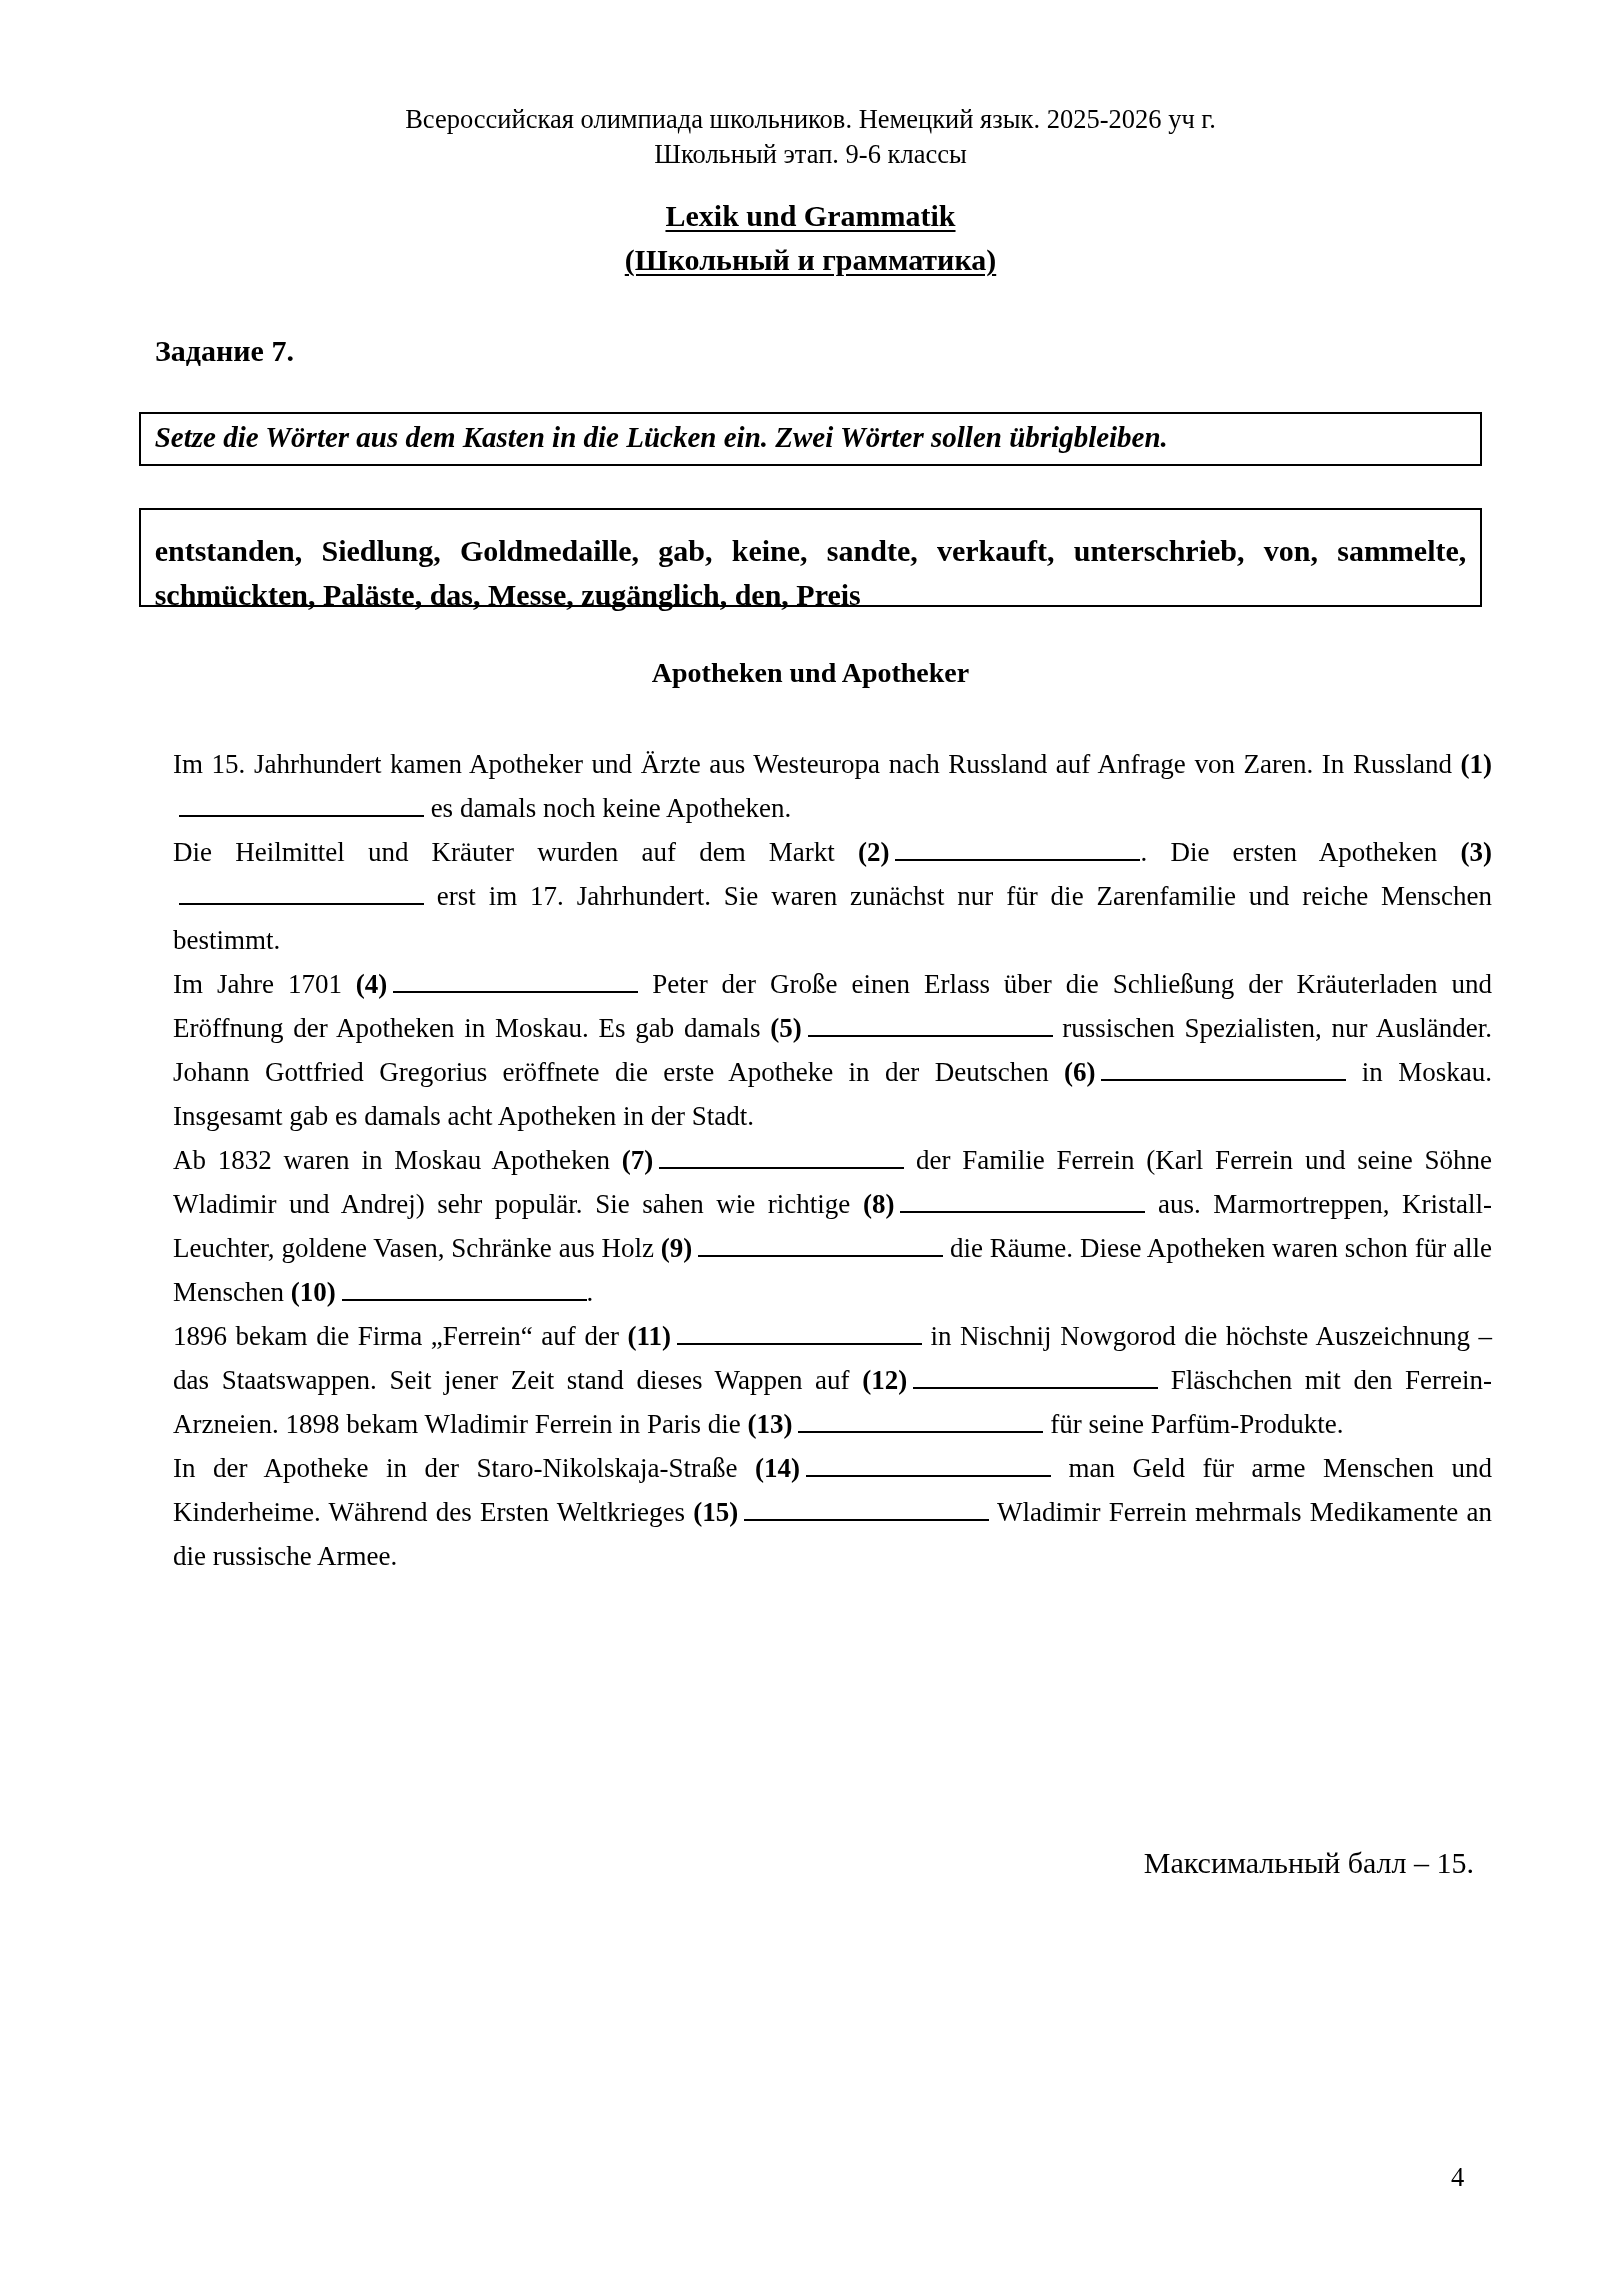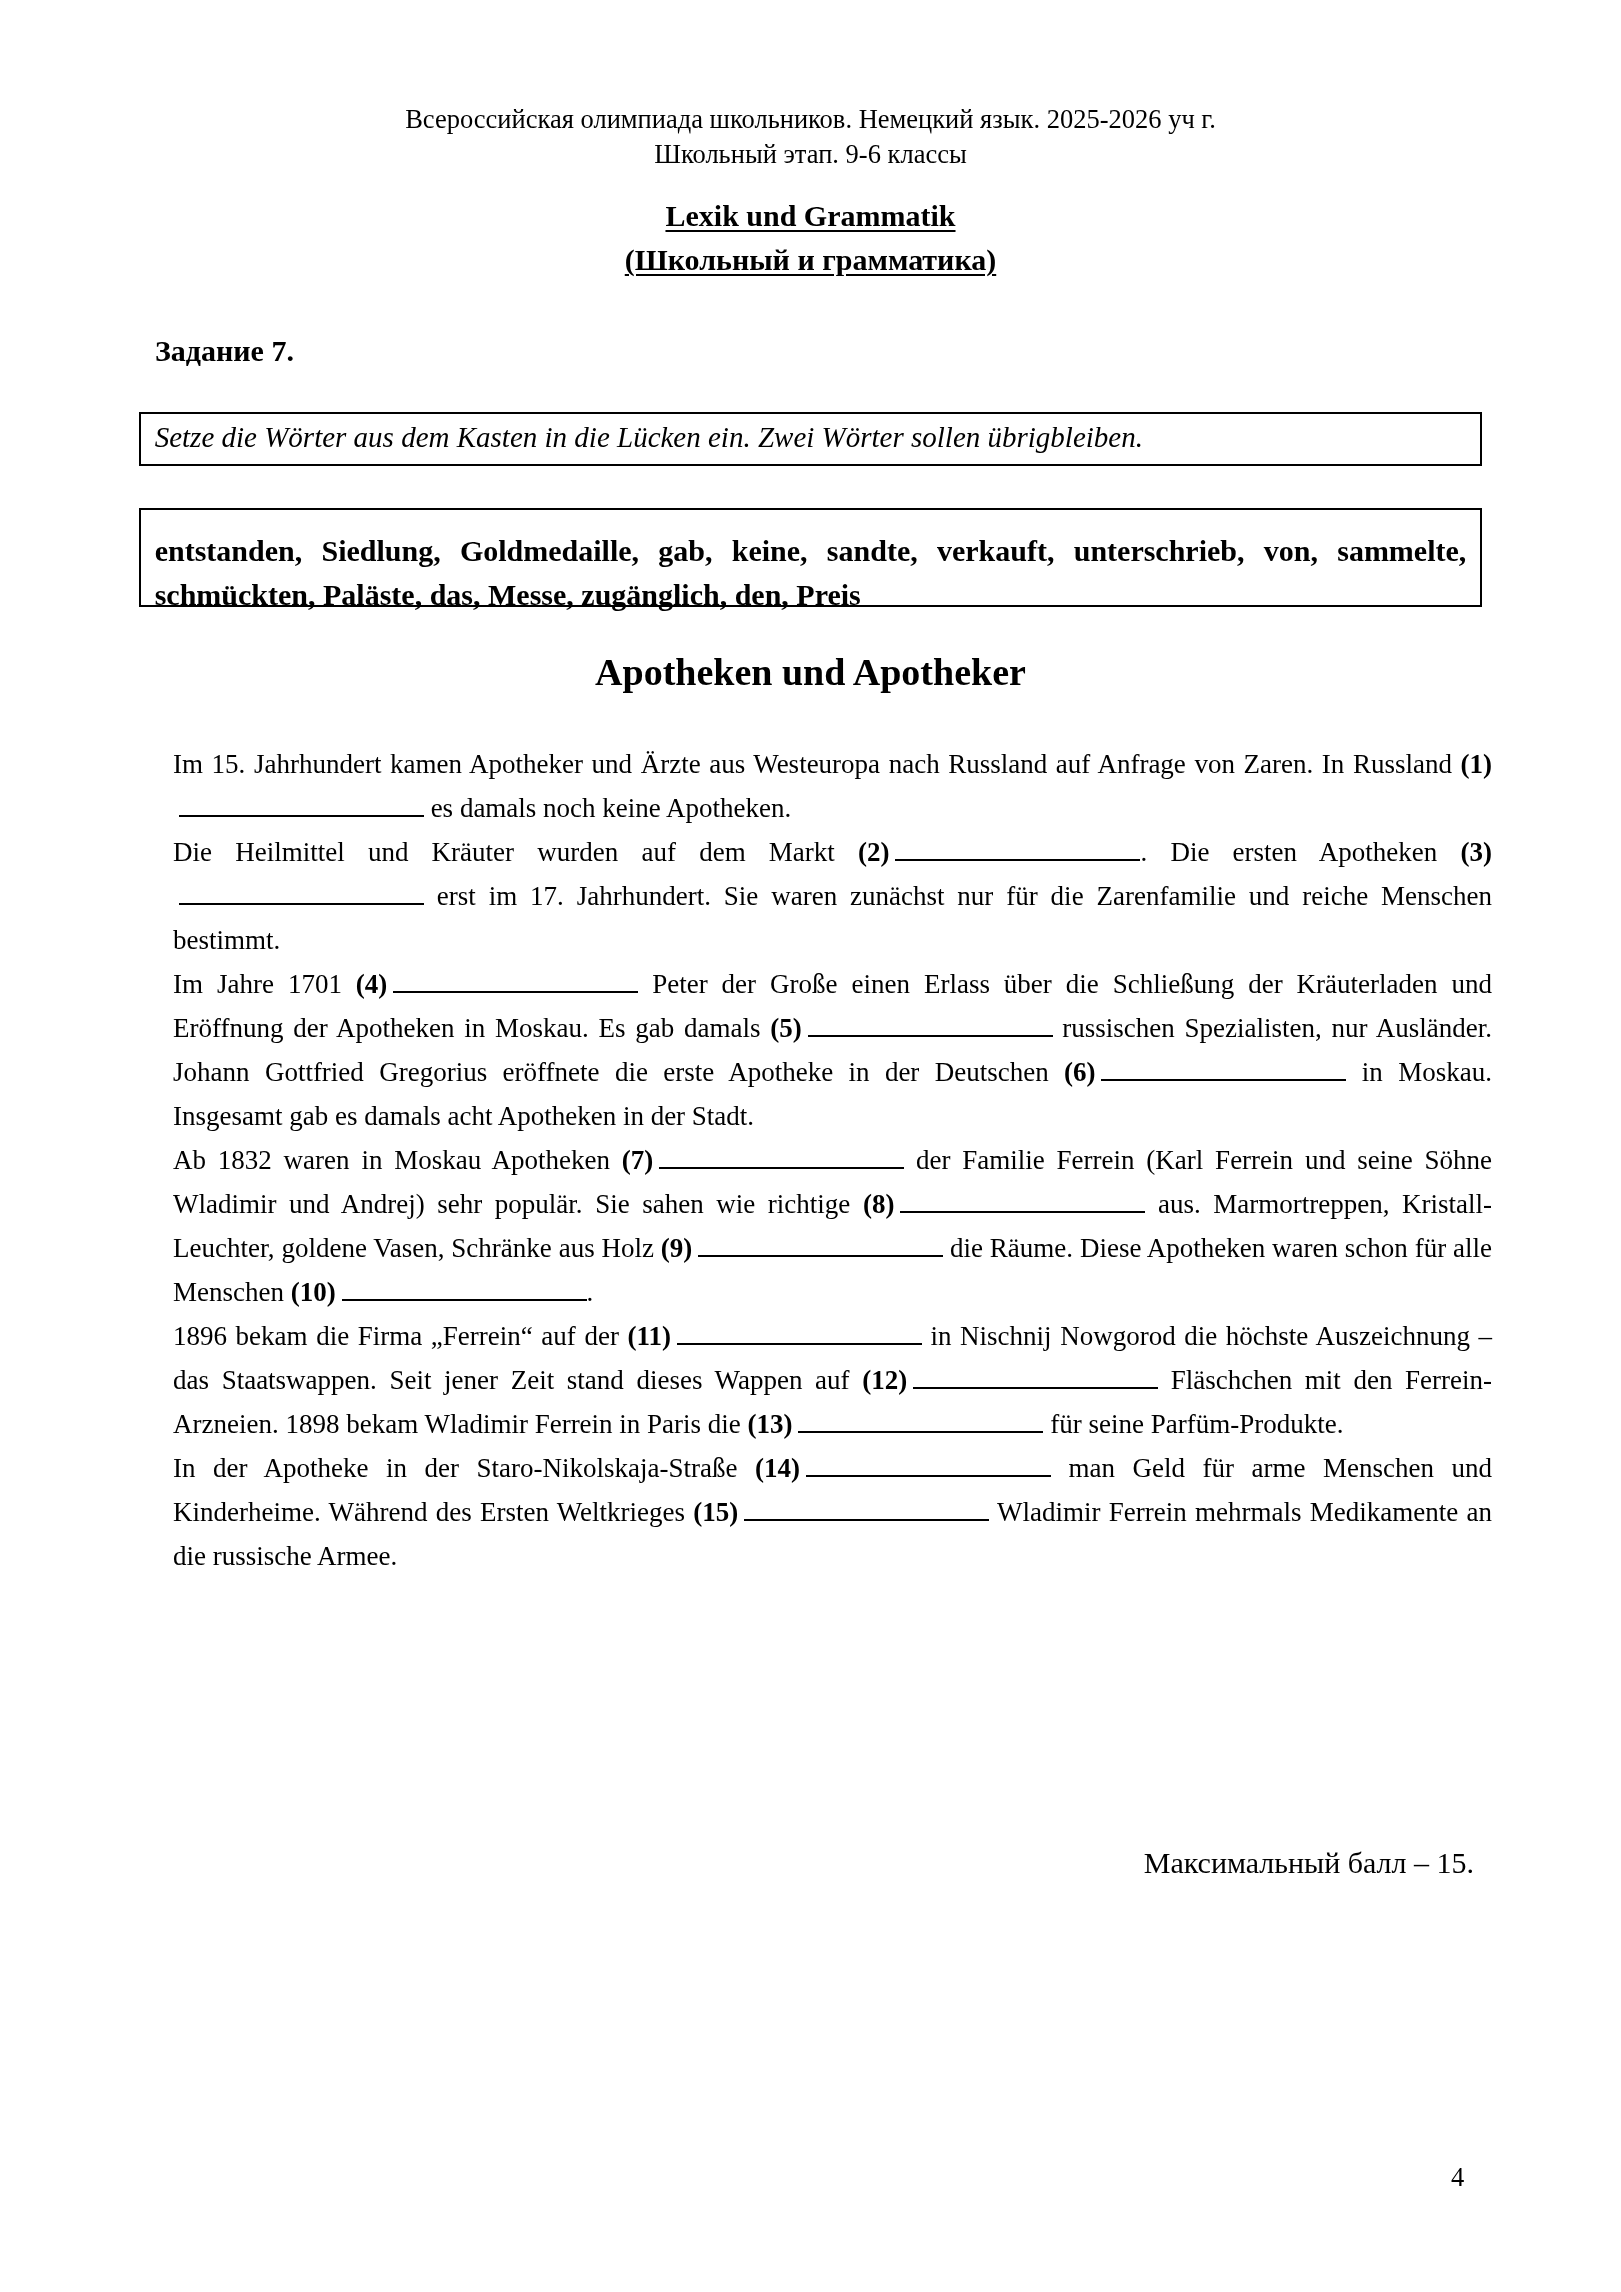--- a/index.html
+++ b/index.html
@@ -18,29 +18,29 @@
   .section-title span { text-decoration: underline; text-decoration-thickness: 2px; text-underline-offset: 3.9px; }
   .task-label {
     position: absolute; left: 155px; top: 331px;
     font-size: 30px; font-weight: bold; line-height: 39px;
   }
   .box {
     position: absolute; left: 139px; width: 1343px; box-sizing: border-box;
     border: 2.9px solid #000; padding: 0 13.7px;
   }
   .box-instructions {
-    top: 412px; height: 54px; font-style: italic; font-size: 29px; line-height: 47px;
+    top: 412px; height: 54px; font-style: italic; font-size: 29px; line-height: 47px; font-weight: bold;
   }
   .box-words {
     top: 508px; height: 99px; font-weight: bold; font-size: 30px; line-height: 44px;
     text-align: justify; text-align-last: left; padding-top: 19px;
   }
   .text-title {
     position: absolute; left: 0; width: 1621px; top: 653px;
-    text-align: center; font-size: 38px; font-weight: bold; line-height: 39px;
+    text-align: center; font-size: 28px; font-weight: bold; line-height: 39px;
   }
   .body-text {
     position: absolute; left: 173px; width: 1319px; top: 742px;
     font-size: 27px; line-height: 44px; text-align: justify;
   }
   .body-text p { margin: 0; }
   .num { font-weight: bold; }
   .blank {
     display: inline-block; width: 245px; height: 25.5px;
     border-bottom: 2px solid #000; vertical-align: baseline; margin-left: 5.9px;

